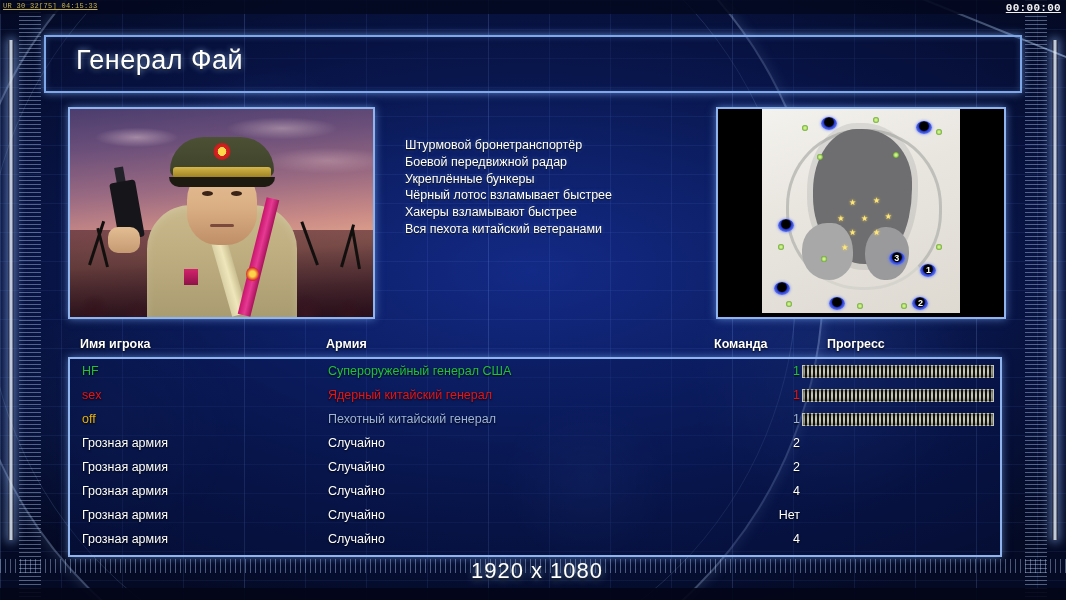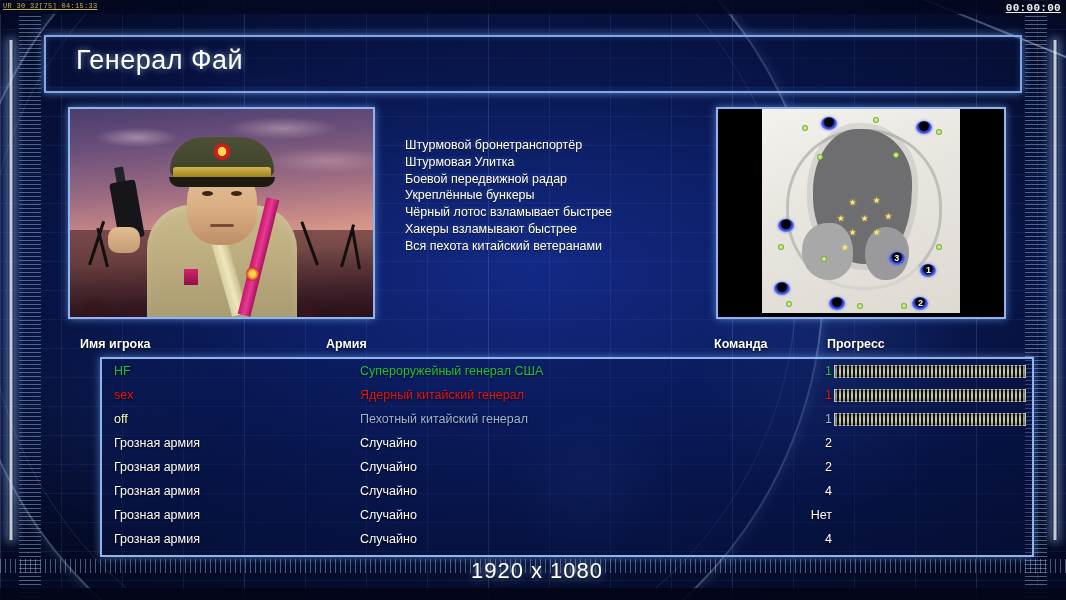--- a/index.html
+++ b/index.html
@@ -178,21 +178,21 @@
   .star{position:absolute;color:#ffe87a;font-size:8px;line-height:8px;
      text-shadow:0 0 3px rgba(255,220,90,.9);}
 
   
   .table-head{position:absolute;left:24px;top:302px;width:930px;height:22px;}
   .th{position:absolute;font-size:12.5px;color:#ffffff;font-weight:bold;
       text-shadow:0 1px 2px #000;white-space:nowrap;}
 
   .table-box{position:absolute;left:24px;top:322px;width:930px;height:196px;
      border:2px solid #8fb4ee;box-shadow:0 0 8px rgba(130,180,255,.55);
-     background:rgba(10,24,84,.34);margin-left:32px;}
+     background:rgba(10,24,84,.34);}
   .row{position:relative;height:24px;}
   .cell{position:absolute;font-size:12.5px;line-height:24px;white-space:nowrap;
      text-shadow:0 1px 2px rgba(0,0,0,.85);}
   .c-name{left:12px;}
   .c-army{left:258px;}
   .c-team{right:200px;text-align:right;width:40px;}
   .bar{position:absolute;right:6px;top:6px;width:190px;height:11px;
      background:#0b0d0c;border:1px solid rgba(190,200,190,.35);
      background-image:repeating-linear-gradient(to right,
         #c8c8b8 0px,#c8c8b8 2px,#121210 2px,#121210 4px);
@@ -259,21 +259,20 @@
         <div class="pt-cap"></div>
         <div class="pt-capband"></div>
         <div class="pt-visor"></div>
         <div class="pt-capbadge"></div>
         <div class="pt-medal"></div>
         <div class="pt-medal2"></div>
       </div>
 
       <div class="abilities">
         <div>Штурмовой бронетранспортёр</div>
-        <div>Штурмовая Улитка</div>
         <div>Боевой передвижной радар</div>
         <div>Укреплённые бункеры</div>
         <div>Чёрный лотос взламывает быстрее</div>
         <div>Хакеры взламывают быстрее</div>
         <div>Вся пехота китайский ветеранами</div>
       </div>
 
       <div class="map-box">
         <div class="map-inner" id="map-inner">
           <div class="map-road"></div>
@@ -332,21 +331,21 @@
           <div class="cell c-team" style="color: rgb(34, 192, 58);">1</div>
           <div class="bar" style="width: 190px;"></div>
         </div>
         <div class="row">
           <div class="cell c-name" style="color: rgb(232, 20, 20);">sex</div>
           <div class="cell c-army" style="color: rgb(232, 20, 20);">Ядерный китайский генерал</div>
           <div class="cell c-team" style="color: rgb(232, 20, 20);">1</div>
           <div class="bar" style="width: 190px;"></div>
         </div>
         <div class="row">
-          <div class="cell c-name" style="color: #fef9c3;">off</div>
+          <div class="cell c-name" style="color: #eab308;">off</div>
           <div class="cell c-army" style="color: rgb(157, 180, 216);">Пехотный китайский генерал</div>
           <div class="cell c-team" style="color: rgb(157, 180, 216);">1</div>
           <div class="bar" style="width: 190px;"></div>
         </div>
         <div class="row">
           <div class="cell c-name" style="color: rgb(255, 255, 255);">Грозная армия</div>
           <div class="cell c-army" style="color: rgb(255, 255, 255);">Случайно</div>
           <div class="cell c-team" style="color: rgb(255, 255, 255);">2</div>
         </div>
         <div class="row">

